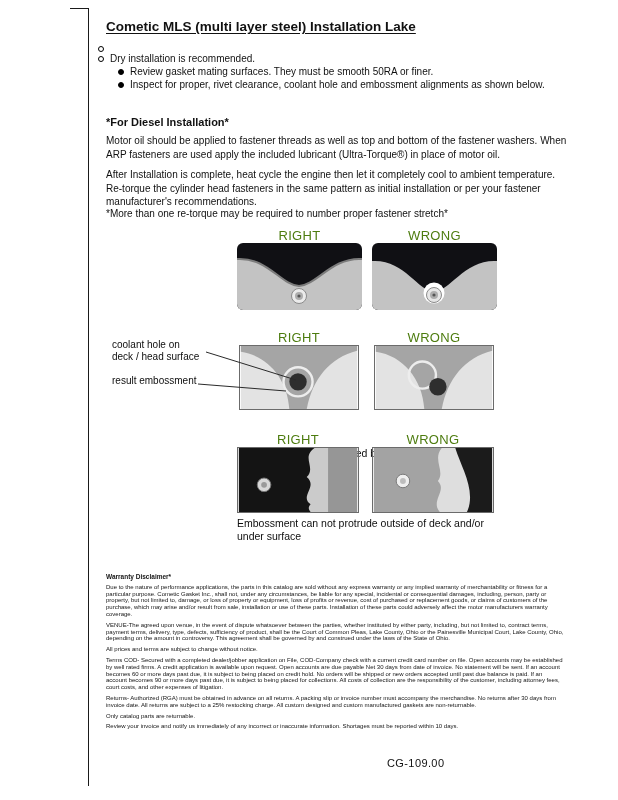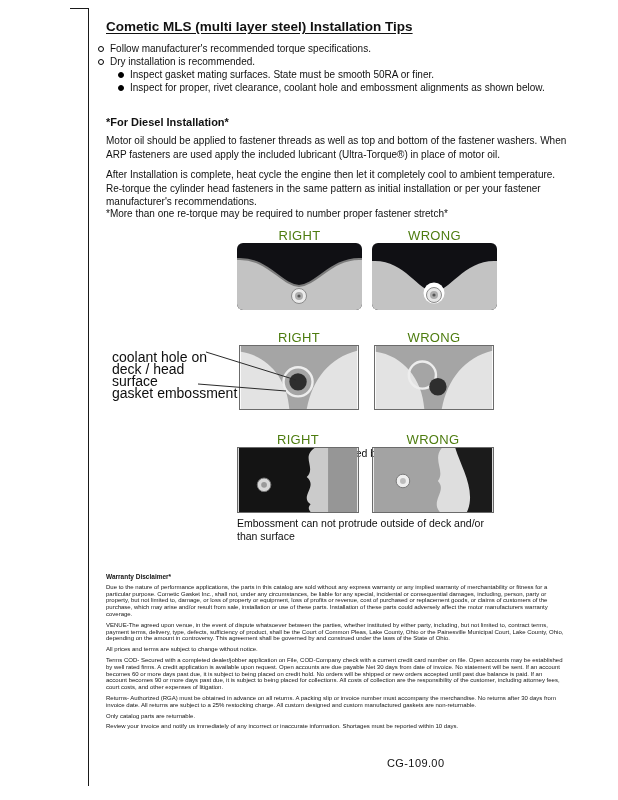--- a/index.html
+++ b/index.html
@@ -16,49 +16,48 @@
   .dot.filled{background:#000;}
   .diesel-h{left:106px;top:116px;font-size:11px;font-weight:bold;white-space:nowrap;}
   .para{left:106px;width:462px;font-size:10px;line-height:1.36;margin:0;}
   .p1{top:134px;} .p2{top:168px;} .note{top:207px;width:470px;}
   .diagrams{left:0;top:226px;width:618px;height:326px;}
   .hdr{position:absolute;font-size:13px;color:#4d7c0f;text-align:center;letter-spacing:.3px;}
   .photo{position:absolute;}
   .photo svg{display:block;width:100%;height:100%;}
   .bordered{border:1px solid #6b6b6b;box-sizing:border-box;}
   .cap{position:absolute;font-size:10.5px;color:#0e0e0e;line-height:1.25;}
-  .callout{position:absolute;font-size:14px;line-height:12px;color:#0e0e0e;margin-top:12px;}
+  .callout{position:absolute;font-size:10px;line-height:12px;color:#0e0e0e;}
   .lines{position:absolute;left:0;top:0;width:618px;height:326px;pointer-events:none;}
   .disclaimer{left:106px;top:574px;width:458px;font-size:6px;line-height:6.8px;color:#151515;}
   .disclaimer .dh{font-size:6.5px;font-weight:bold;margin:0 0 3px 0;}
   .disclaimer p{margin:0 0 4px 0;}
   .footer{left:387px;top:757px;font-size:11px;letter-spacing:.4px;color:#101010;}
 </style>
 </head>
 <body>
 
 <div class="page">
 
   <div class="abs rule-v"></div>
   <div class="abs tick"></div>
 
-  <div class="abs title">Cometic MLS (multi layer steel) Installation Tips</div>
+  <div class="abs title">Cometic MLS (multi layer steel) Installation Lake</div>
 
   <ul class="abs tips">
     <li class="lvl1">
       <span class="dot"></span>
-      <span>Follow manufacturer's recommended torque specifications.</span>
     </li>
     <li class="lvl1">
       <span class="dot"></span>
       <span>Dry installation is recommended.</span>
     </li>
     <li class="lvl2">
       <span class="dot filled"></span>
-      <span>Inspect gasket mating surfaces.  State must be smooth 50RA or finer.</span>
+      <span>Review gasket mating surfaces.  They must be smooth 50RA or finer.</span>
     </li>
     <li class="lvl2">
       <span class="dot filled"></span>
       <span>Inspect for proper, rivet clearance, coolant hole and embossment alignments as shown below.</span>
     </li>
   </ul>
 
   <div class="abs diesel-h">*For Diesel Installation*</div>
   <p class="abs para p1">Motor oil should be applied to fastener threads as well as top and bottom of the fastener washers. When ARP fasteners are used apply the included lubricant (Ultra-Torque®) in place of motor oil.</p>
   <p class="abs para p2">After Installation is complete, heat cycle the engine then let it completely cool to ambient temperature. Re-torque the cylinder head fasteners in the same pattern as initial installation or per your fastener manufacturer's recommendations.</p>
@@ -121,21 +120,21 @@
         <path d="M0,0 H120 V5 C92,12 74,34 68,65 H50 C48,34 28,10 0,6 Z" fill="#a5a5a5"></path>
         <circle cx="48" cy="30" r="14" fill="none" stroke="#ededed" stroke-width="2.5"></circle>
         <circle cx="64" cy="42" r="9" fill="#2e2e2e"></circle>
       </svg>
     </div>
 
     <div class="callout" style="left:112px;top:113px;width:96px;">
       <div>coolant hole on</div>
       <div>deck / head surface</div>
     </div>
-    <div class="callout" style="left:112px;top:149px;white-space:nowrap;">gasket embossment</div>
+    <div class="callout" style="left:112px;top:149px;white-space:nowrap;">result embossment</div>
 
     <svg class="lines" viewBox="0 0 618 326">
       <line x1="206" y1="126" x2="296" y2="154" stroke="#2a2a2a" stroke-width="1"></line>
       <line x1="198" y1="158" x2="286" y2="165" stroke="#2a2a2a" stroke-width="1"></line>
     </svg>
 
     <div class="cap" style="left:239px;top:189px;margin-top:32px;">All holes must be contained by an embossment.</div>
 
     <div class="hdr" style="left:237px;top:206px;width:122px;">RIGHT</div>
     <div class="hdr" style="left:372px;top:206px;width:122px;">WRONG</div>
@@ -151,21 +150,21 @@
     </div>
     <div class="photo bordered" style="left:372px;top:221px;width:122px;height:66px;">
       <svg viewBox="0 0 122 66">
         <rect width="122" height="66" fill="#dedede"></rect>
         <path d="M0,0 H70 C60,12 74,24 66,34 C76,44 58,54 68,66 H0 Z" fill="#a3a3a3"></path>
         <path d="M84,0 H122 V66 H96 C106,44 90,20 84,0 Z" fill="#1b1b1b"></path>
         <circle cx="30" cy="34" r="7" fill="#efefef" stroke="#777"></circle>
         <circle cx="30" cy="34" r="3" fill="#bdbdbd"></circle>
       </svg>
     </div>
-    <div class="cap" style="left:237px;top:291px;width:250px;">Embossment can not protrude outside of deck and/or than surface</div>
+    <div class="cap" style="left:237px;top:291px;width:250px;">Embossment can not protrude outside of deck and/or under surface</div>
 
   </div>
 
   <div class="abs disclaimer">
     <p class="dh">Warranty Disclaimer*</p>
     <p>Due to the nature of performance applications, the parts in this catalog are sold without any express warranty or any implied warranty of merchantability or fitness for a particular purpose.  Cometic Gasket Inc., shall not, under any circumstances, be liable for any special, incidental or consequential damages, including, person, party or property, but not limited to, damage, or loss of property or equipment, loss of profits or revenue, cost of purchased or replacement goods, or claims of customers of the purchase, which may arise and/or result from sale, installation or use of these parts.  Installation of these parts could adversely affect the motor manufacturers warranty coverage.</p>
     <p>VENUE-The agreed upon venue, in the event of dispute whatsoever between the parties, whether instituted by either party, including, but not limited to, contract terms, payment terms, delivery, type, defects, sufficiency of product, shall be the Court of Common Pleas, Lake County, Ohio or the Painesville Municipal Court, Lake County, Ohio, depending on the amount in controversy. This agreement shall be governed by and construed under the laws of the State of Ohio.</p>
     <p>All prices and terms are subject to change without notice.</p>
     <p>Terms COD- Secured with a completed dealer/jobber application on File, COD-Company check with a current credit card number on file.  Open accounts may be established by well rated firms.  A credit application is available upon request.  Open accounts are due payable Net 30 days from date of invoice.  No statement will be sent.  If an account becomes 60 or more days past due, it is subject to being placed on credit hold.  No orders will be shipped or new orders accepted until past due balance is paid.  If an account becomes 90 or more days past due, it is subject to being placed for collections.  All costs of collection are the responsibility of the customer, including attorney fees, court costs, and other expenses of litigation.</p>
     <p>Returns- Authorized (RGA) must be obtained in advance on all returns.  A packing slip or invoice number must accompany the merchandise.  No returns after 30 days from invoice date.  All returns are subject to a 25% restocking charge.  All custom designed and custom manufactured gaskets are non-returnable.</p>

